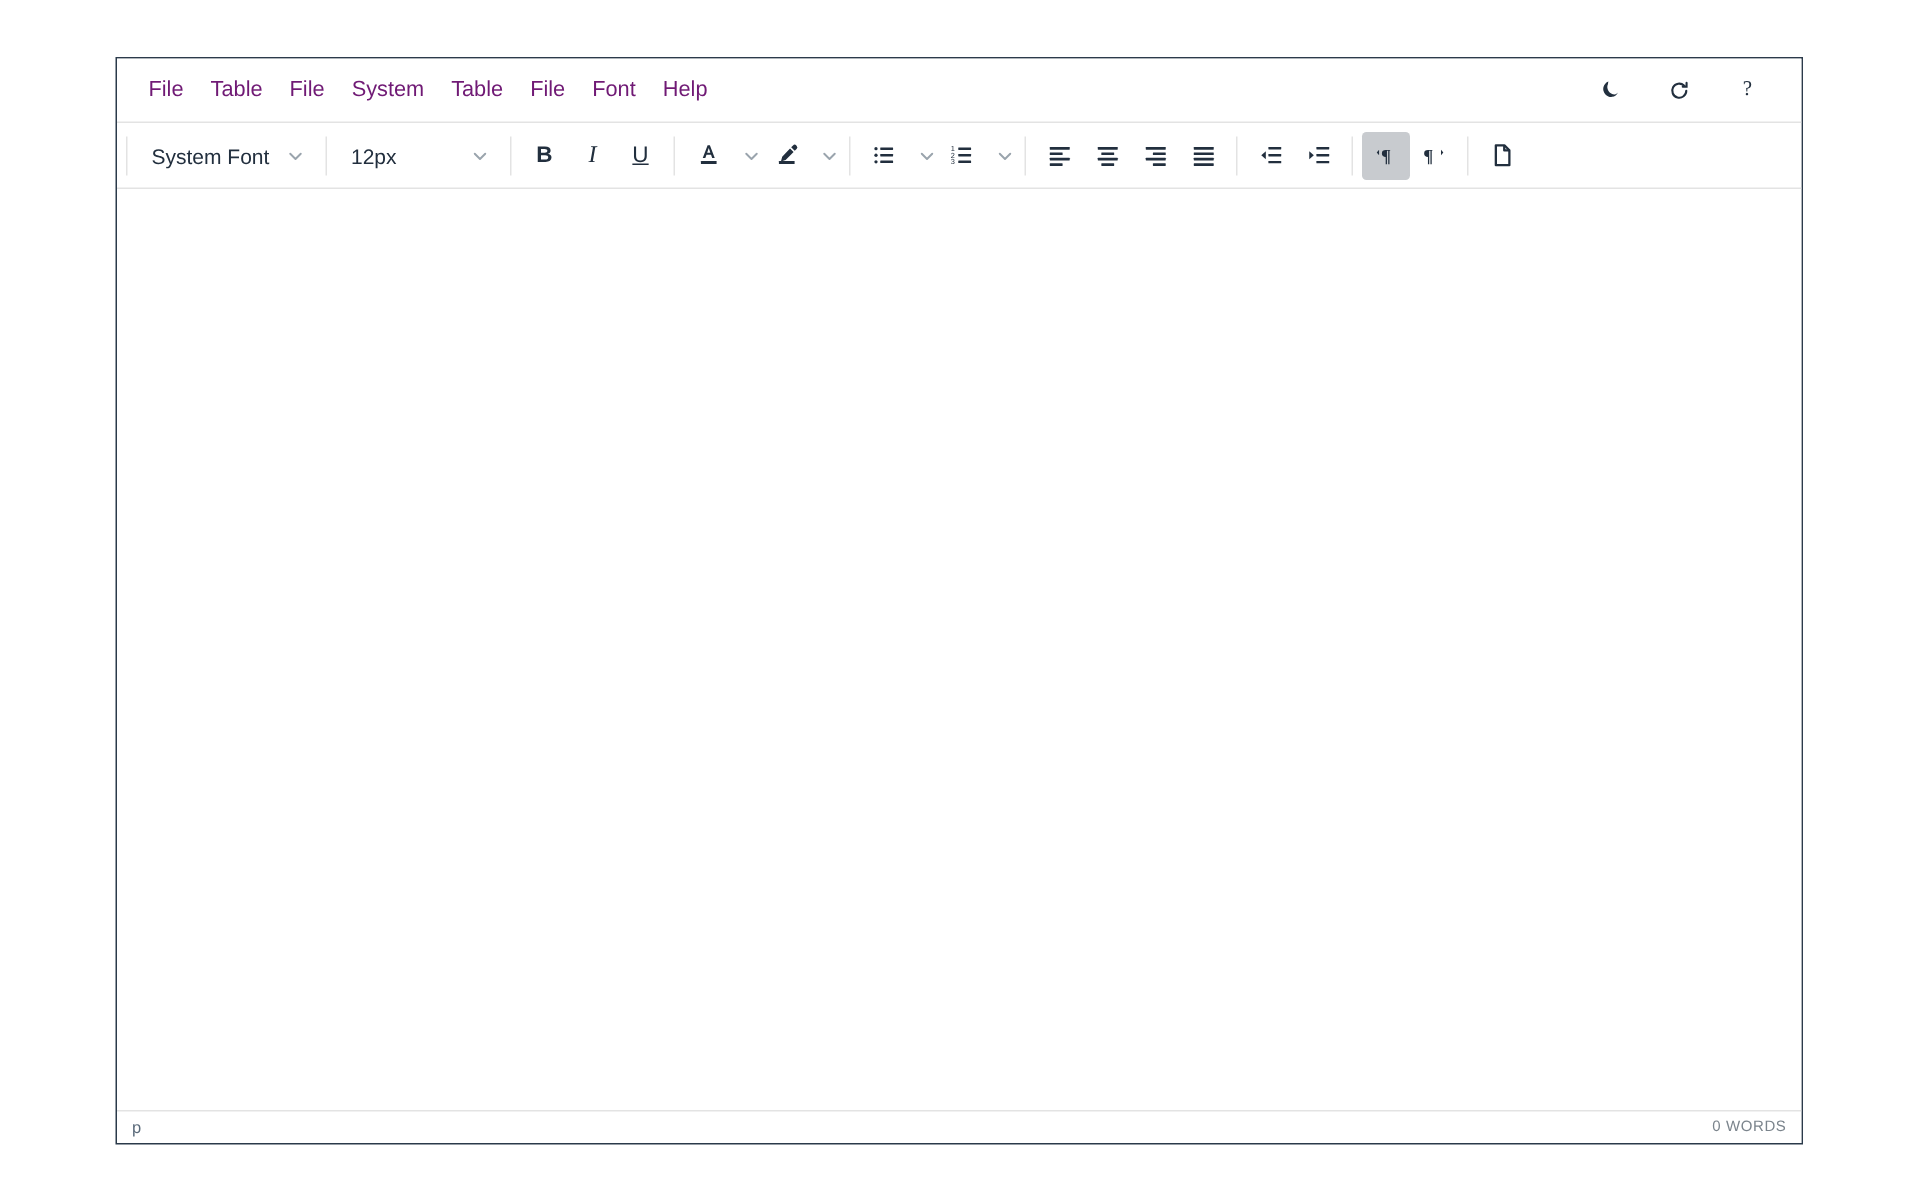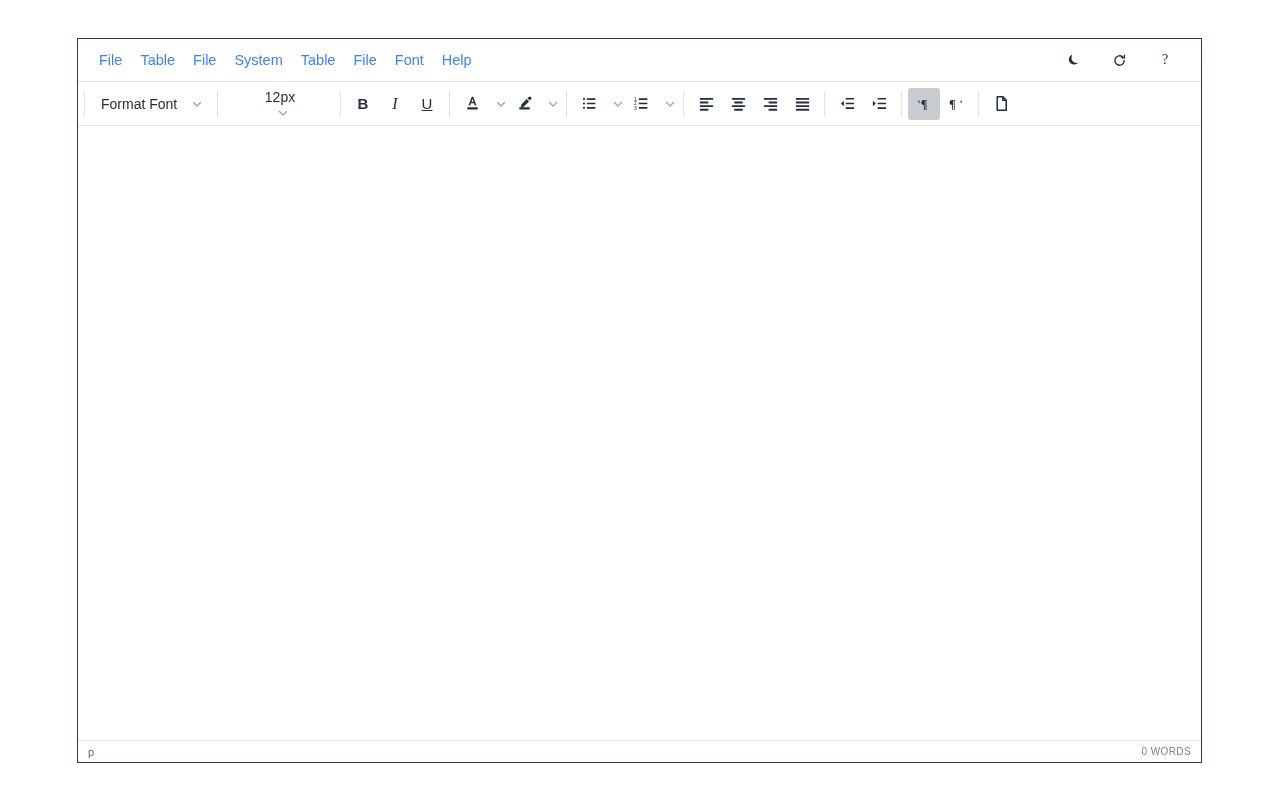--- a/index.html
+++ b/index.html
@@ -32,21 +32,21 @@
     height: 43px;
     flex: 0 0 43px;
     display: flex;
     align-items: center;
     padding: 0 10px 0 12px;
     border-bottom: 1px solid #e3e3e3;
     background: #ffffff;
   }
   .menu-item {
     font-size: 14.5px;
-    color: #3b82f6;
+    color: #701a75;
     padding: 4px 9px;
     border-radius: 3px;
     cursor: pointer;
     line-height: 1;
     white-space: nowrap;
   }
   .menubar-spacer { flex: 1 1 auto; }
   .menubar-right {
     display: flex;
     align-items: center;
@@ -102,21 +102,21 @@
     justify-content: space-between;
     padding: 0 8px 0 10px;
     font-size: 14px;
     color: #222f3e;
     cursor: pointer;
     border-radius: 3px;
     white-space: nowrap;
   }
   .sel-paragraph { width: 124px; }
   .sel-font { width: 120px; }
-  .sel-size { width: 110px; flex-direction: column; }
+  .sel-size { width: 110px; }
   .chev {
     color: #9aa4ad;
     flex: 0 0 auto;
     margin-left: 6px;
     display: block;
   }
 
   
   .tb-btn {
     width: 32px;
@@ -228,21 +228,21 @@
       </div>
     </div>
   </div>
 
   <div class="toolbar">
 
     <div class="tb-sep"></div>
 
     <div class="tb-group">
       <div class="tb-select sel-font">
-        <span>Format Font</span>
+        <span>System Font</span>
         <svg class="chev" width="12" height="12" viewBox="0 0 12 12" fill="none" stroke="currentColor" stroke-width="1.3" stroke-linecap="round" stroke-linejoin="round">
             <path d="M2.5 4.5 6 8l3.5-3.5"></path>
           </svg>
       </div>
     </div>
     <div class="tb-sep"></div>
 
     <div class="tb-group">
       <div class="tb-select sel-size">
         <span>12px</span>

